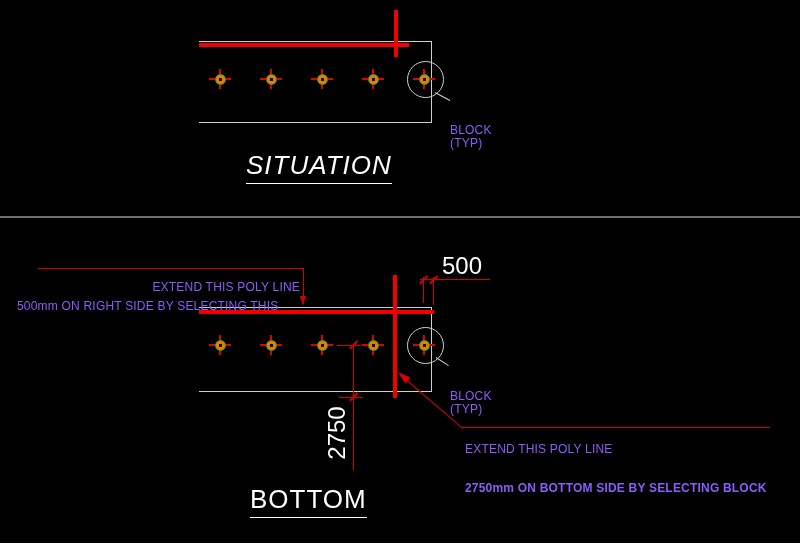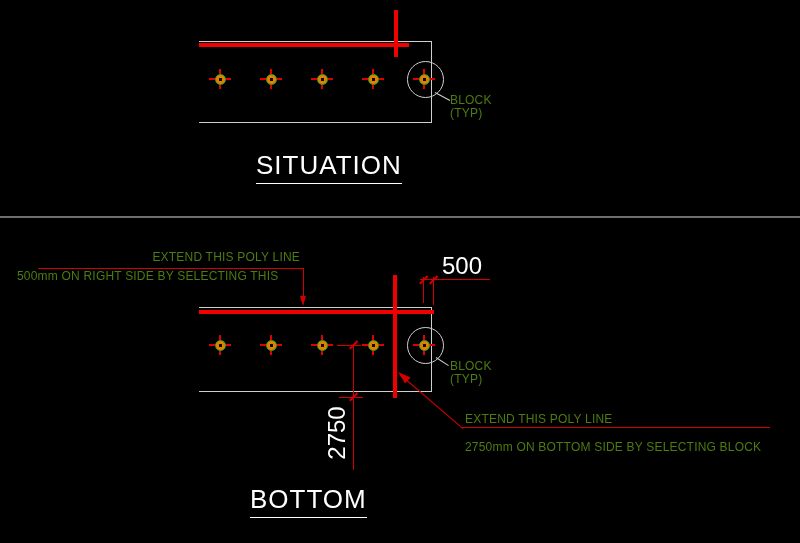--- a/index.html
+++ b/index.html
@@ -4,21 +4,21 @@
 <style>
   html,body{margin:0;padding:0;background:#000;}
   #canvas{
     position:relative;width:800px;height:543px;background:#000;overflow:hidden;
     font-family:"Liberation Sans",sans-serif;color:#fff;
   }
   .abs{position:absolute;}
   .gline{position:absolute;background:#cfcfcf;}
   .redthick{position:absolute;background:#f20000;}
   .redthin{position:absolute;background:#d40000;}
-  .note{position:absolute;font-size:12px;line-height:13px;color:#4d7c0f;white-space:nowrap;letter-spacing:.2px;}
+  .note{position:absolute;font-size:12px;line-height:13px;color:#8b5cf6;white-space:nowrap;letter-spacing:.2px;margin-top:30px;}
   .dimtext{position:absolute;font-size:24px;color:#fff;white-space:nowrap;}
   .title{position:absolute;font-size:26px;letter-spacing:1px;color:#fff;
          border-bottom:1px solid #fff;padding-bottom:2px;white-space:nowrap;}
   .circle-callout{position:absolute;width:35px;height:35px;border:1px solid #cfcfcf;border-radius:50%;}
   .leader-w{position:absolute;height:1px;background:#cfcfcf;transform-origin:0 50%;}
   .leader-r{position:absolute;height:1px;background:#d40000;transform-origin:0 50%;}
   .tick{position:absolute;width:11px;height:1.5px;background:#d40000;transform:rotate(-45deg);}
   .arrow-down{position:absolute;width:0;height:0;
       border-left:3.5px solid transparent;border-right:3.5px solid transparent;
       border-top:10px solid #d40000;}
@@ -74,21 +74,21 @@
         <div class="ring"></div>
       </div>
 
     <div class="circle-callout" style="left:407px;top:61px;"></div>
     <div class="leader-w" style="left:435px;top:92px;width:17px;transform:rotate(28deg);"></div>
     <div class="note" style="left:450px;top:94px;">
       <div>BLOCK</div>
       <div>(TYP)</div>
     </div>
 
-    <div class="title" style="left:256px;top:150px;">SITUATION</div>
+    <div class="title" style="left:246px;top:150px;font-style:italic;">SITUATION</div>
   </div>
 
   <div class="abs" style="left:0;top:216px;width:800px;height:2px;background:#6f6f6f;"></div>
 
   <div>
 
     <div class="gline" style="left:199px;top:307px;width:233px;height:1px;"></div>
     <div class="gline" style="left:431px;top:307px;width:1px;height:85px;"></div>
     <div class="gline" style="left:199px;top:391px;width:233px;height:1px;"></div>
 
@@ -145,18 +145,18 @@
     <div class="tick" style="left:348px;top:344px;"></div>
     <div class="redthin" style="left:353px;top:345px;width:1px;height:125px;"></div>
     <div class="redthin" style="left:339px;top:396.5px;width:24px;height:1px;"></div>
     <div class="tick" style="left:348px;top:396px;"></div>
     <div class="dimtext rot270" style="left:301px;top:420px;width:70px;height:26px;">2750</div>
 
     <div class="arrow-left" style="left:398px;top:368px;transform:rotate(41deg);"></div>
     <div class="leader-r" style="left:400px;top:373.5px;width:83px;transform:rotate(40.6deg);"></div>
     <div class="redthin" style="left:462px;top:427px;width:308px;height:1px;"></div>
     <div class="note" style="left:465px;top:413px;">EXTEND THIS POLY LINE</div>
-    <div class="note" style="left:465px;top:441px;">2750mm ON BOTTOM SIDE BY SELECTING BLOCK</div>
+    <div class="note" style="left:465px;top:452px;font-weight:bold;">2750mm ON BOTTOM SIDE BY SELECTING BLOCK</div>
 
     <div class="title" style="left:250px;top:484px;">BOTTOM</div>
   </div>
 
 </div>
 
 </body></html>

